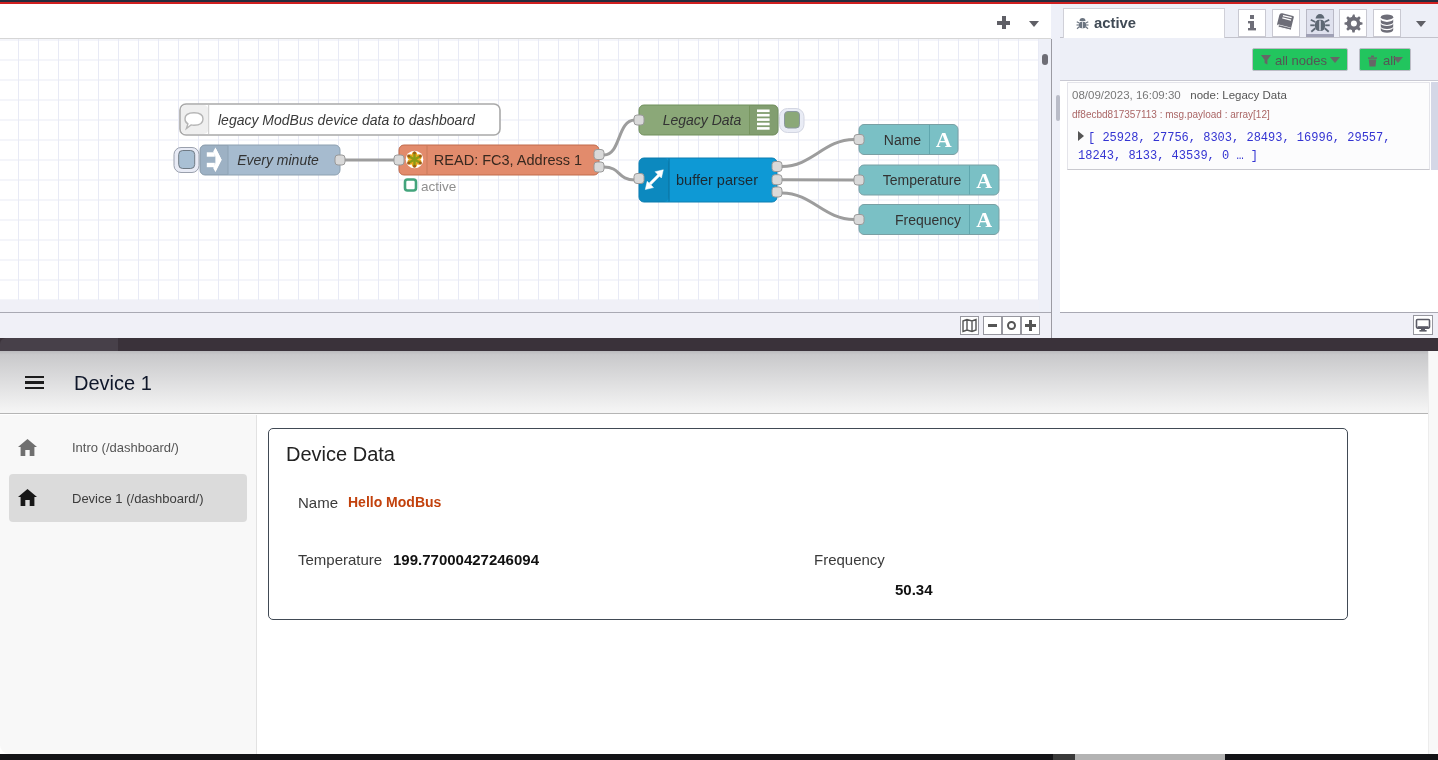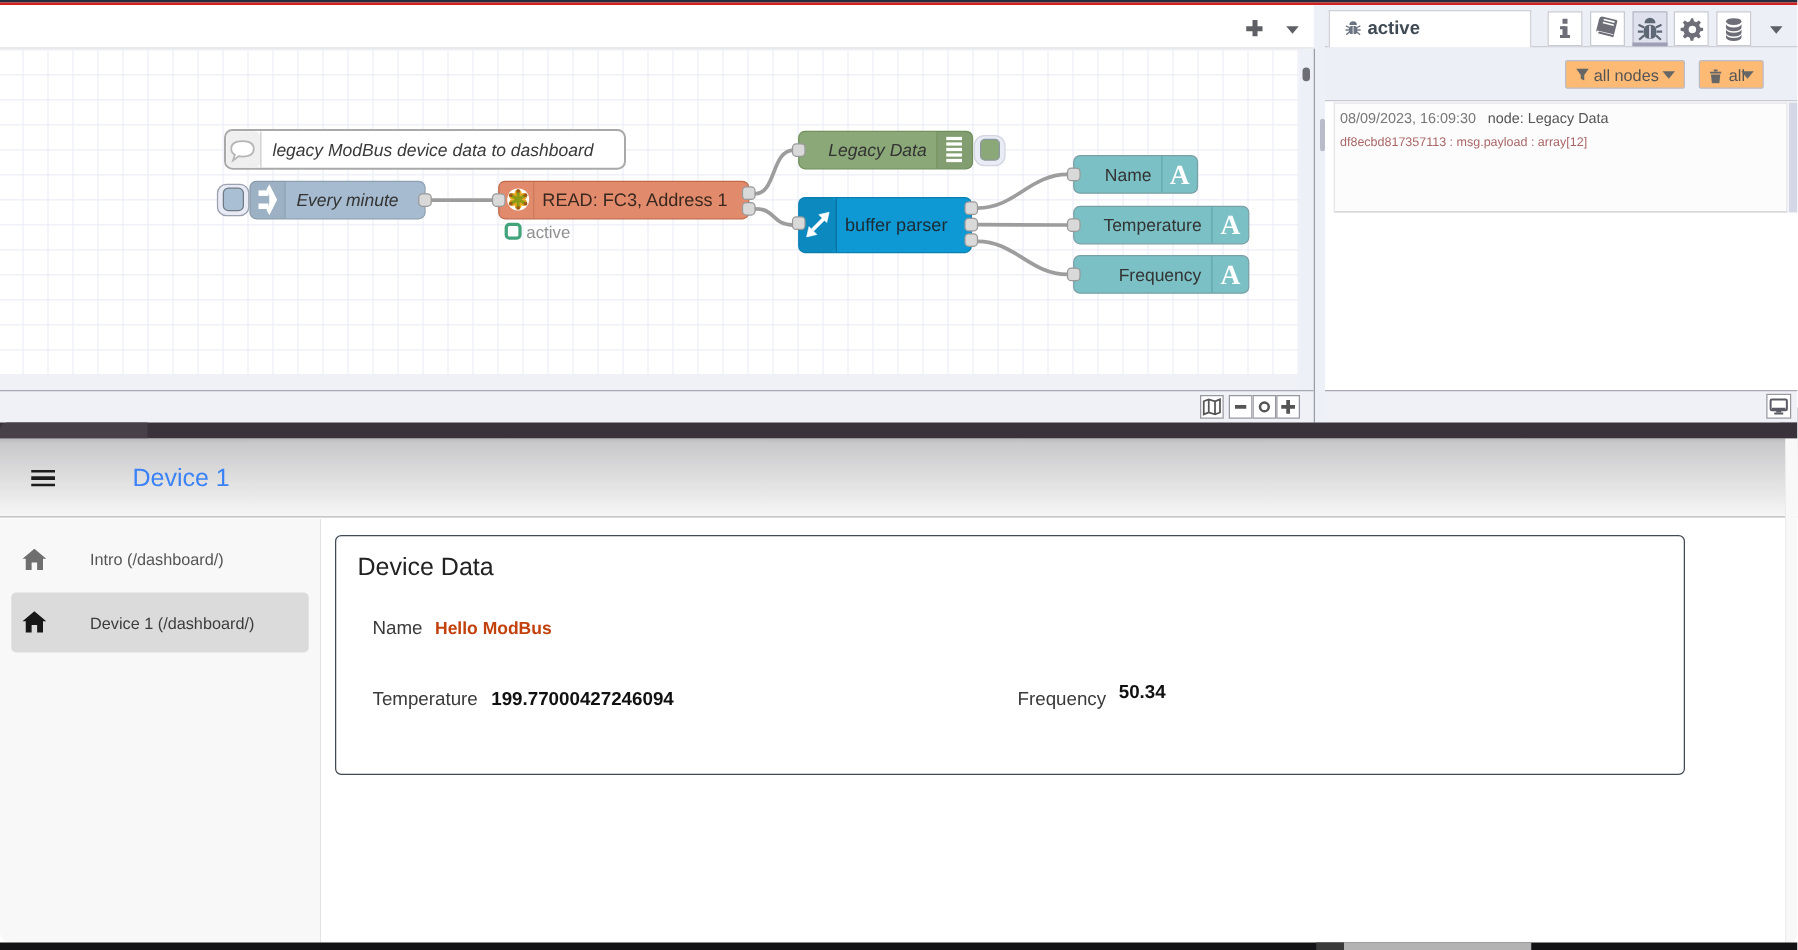--- a/index.html
+++ b/index.html
@@ -33,21 +33,21 @@
 
   #divider { left:1051px; top:4px; width:9px; height:333.5px; background:#eef0f8; }
   #divthumb { left:1055.5px; top:95px; width:4px; height:26px; background:#b9bcc8; border-radius:2px; }
 
   
   #sidebar { left:1060px; top:4px; width:378px; height:308px; background:#fff; }
   #sbtabbar { left:1060px; top:4px; width:378px; height:34px; background:#edeff7; border-bottom:1px solid #c3c3cc; }
   #dbgtab { left:1063px; top:8px; width:162px; height:30px; background:#fff; border:1px solid #d0d0d8; border-bottom:none; }
   .sqbtn { position:absolute; top:9px; width:28px; height:28px; background:#fff; border:1px solid #c9c9d2; }
   #sbtoolbar { left:1060px; top:38px; width:378px; height:42.5px; background:#edeff7; border-bottom:1px solid #c9c9d3; }
-  .tbtn { position:absolute; background:#fdba74; border:1px solid #bcbcc6; border-radius:2px; color:#555; font-size:13px; }
+  .tbtn { position:absolute; background:#22c55e; border:1px solid #bcbcc6; border-radius:2px; color:#555; font-size:13px; }
 
   
   #midbar { left:0; top:337.5px; width:1438px; height:13px; background:#3a323a; }
   #midtab { left:0; top:337.5px; width:118px; height:13px; background:#474049; border-top-left-radius:6px; }
 
   
   #dash { left:0; top:350.5px; width:1438px; height:405px; background:#fff; }
   #dheader { left:0; top:350.5px; width:1438px; height:63px;
     background:linear-gradient(to bottom, #babABD 0%, #c9c9cb 6%, #f5f5f5 98%);
     border-bottom:1px solid #b5b5b5; }
@@ -288,20 +288,23 @@
         <path d="M2.8,5.6 h7.4 l-0.7,7 h-6 z"></path>
       </g>
     </svg>
   <span style="position:absolute;left:23px;top:4px;color:#555;">all</span>
   <span style="position:absolute;right:7px;top:8px;width:0;height:0;border-left:5px solid transparent;border-right:5px solid transparent;border-top:6px solid #666;"></span>
 </div>
 
 <div class="abs" style="left:1067px;top:82px;width:363px;height:88px;background:#fcfcfd;border:1px solid #e4e4ea;border-bottom:1px solid #c9c9cf;">
   <div style="position:absolute;left:4px;top:6px;font-size:11.5px;color:#777;text-align:right;">08/09/2023, 16:09:30&nbsp;&nbsp; <span style="color:#555;">node: Legacy Data</span></div>
   <div style="position:absolute;left:4px;top:26px;font-size:10px;color:#a66;">df8ecbd817357113 : msg.payload : array[12]</div>
+  <div style="position:absolute;left:10px;top:46px;width:348px;font-family:'Liberation Mono',monospace;font-size:12px;line-height:18px;color:#3434d2;">
+    <span style="display:inline-block;width:0;height:0;border-top:5px solid transparent;border-bottom:5px solid transparent;border-left:6px solid #555;margin-right:4px;"></span>[ 25928, 27756, 8303, 28493, 16996, 29557, 18243, 8133, 43539, 0 … ]
+  </div>
 </div>
 <div class="abs" style="left:1430.5px;top:82px;width:7.5px;height:88px;background:#d4d7e6;"></div>
 
 <div class="abs fbtn" style="left:960px;"><svg width="17" height="17" viewBox="0 0 17 17">
       <path d="M2,4 L6,2.5 L11,4 L15,2.5 L15,13 L11,14.5 L6,13 L2,14.5 z M6,2.5 L6,13 M11,4 L11,14.5" fill="none" stroke="#555" stroke-width="1.4"></path>
     </svg></div>
 <div class="abs fbtn" style="left:983px;">
     <div style="margin:7px auto 0;width:9px;height:3px;background:#555;"></div>
   </div>
 <div class="abs fbtn" style="left:1002px;">
@@ -329,21 +332,21 @@
 <div class="abs" id="dheader"></div>
 <div class="abs" id="dsidebar"></div>
 <div class="abs" id="dcontent"></div>
 <div class="abs" id="dcard"></div>
 
 <div class="abs" style="left:25px;top:376px;width:19px;height:13px;">
   <div style="height:2.2px;background:#1c1c1c;"></div>
   <div style="height:2.2px;background:#1c1c1c;margin-top:3.2px;"></div>
   <div style="height:2.2px;background:#1c1c1c;margin-top:3.2px;"></div>
 </div>
-<div class="abs" style="left:74px;top:372px;font-size:20px;color:#3b82f6;margin-left:32px;">Device 1</div>
+<div class="abs" style="left:74px;top:372px;font-size:20px;color:#0f172a;">Device 1</div>
 
 <div class="abs" style="left:17px;top:438px;width:21px;height:19px;">
   <svg width="21" height="19" viewBox="0 0 21 19">
       <path d="M10.5,1 L20,9 L17.4,9 L17.4,18 L12.7,18 L12.7,12 L8.3,12 L8.3,18 L3.6,18 L3.6,9 L1,9 z" fill="#6f6f6f"></path>
     </svg>
 </div>
 <div class="abs" style="left:72px;top:440px;font-size:13px;color:#555;text-align:center;">Intro (/dashboard/)</div>
 <div class="abs" style="left:9px;top:474px;width:238px;height:48px;background:#dbdbdb;border-radius:4px;"></div>
 <div class="abs" style="left:17px;top:488px;width:21px;height:19px;">
   <svg width="21" height="19" viewBox="0 0 21 19">
@@ -351,20 +354,20 @@
     </svg>
 </div>
 <div class="abs" style="left:72px;top:491px;font-size:13px;color:#3c3c3c;">Device 1 (/dashboard/)</div>
 
 <div class="abs" style="left:286px;top:443px;font-size:20px;color:#222;">Device Data</div>
 <div class="abs" style="left:298px;top:494px;font-size:15px;color:#3a3a3a;">Name</div>
 <div class="abs" style="left:348px;top:494px;font-size:14px;font-weight:bold;color:#c2410c;">Hello ModBus</div>
 <div class="abs" style="left:298px;top:551px;font-size:15px;color:#3a3a3a;">Temperature</div>
 <div class="abs" style="left:393px;top:551px;font-size:15px;font-weight:bold;color:#111;">199.77000427246094</div>
 <div class="abs" style="left:814px;top:551px;font-size:15px;color:#3a3a3a;">Frequency</div>
-<div class="abs" style="left:895px;top:545px;font-size:15px;font-weight:bold;color:#111;">50.34</div>
+<div class="abs" style="left:895px;top:581px;font-size:15px;font-weight:bold;color:#111;">50.34</div>
 
 <div class="abs" style="left:1429px;top:357px;width:0;height:0;border-left:4px solid transparent;border-right:4px solid transparent;border-bottom:5px solid #9a9a9a;"></div>
 <div class="abs" style="left:1429px;top:746px;width:0;height:0;border-left:4px solid transparent;border-right:4px solid transparent;border-top:5px solid #9a9a9a;"></div>
 <div class="abs" id="dscroll"></div>
 <div class="abs" id="botbar"></div>
 <div class="abs" id="botthumb"></div>
 <div class="abs" style="left:1053px;top:754px;width:22px;height:6px;background:#3a3a3a;"></div>
 
 </body></html>

